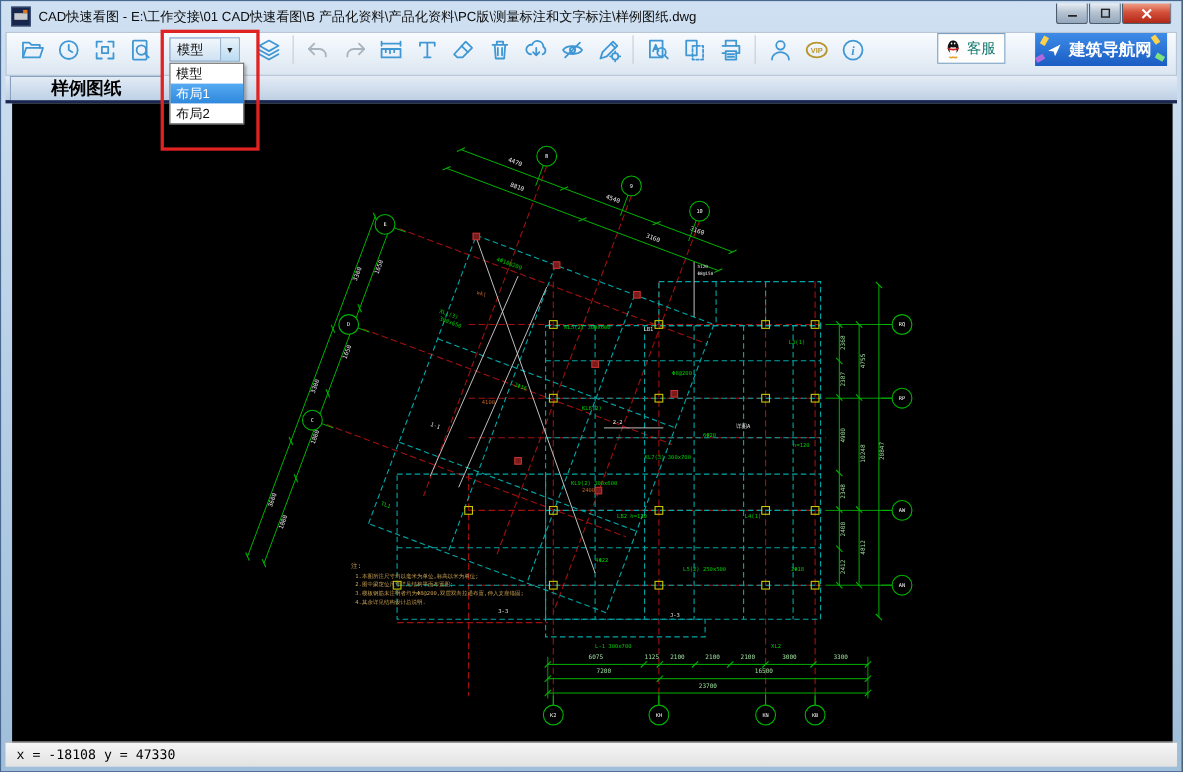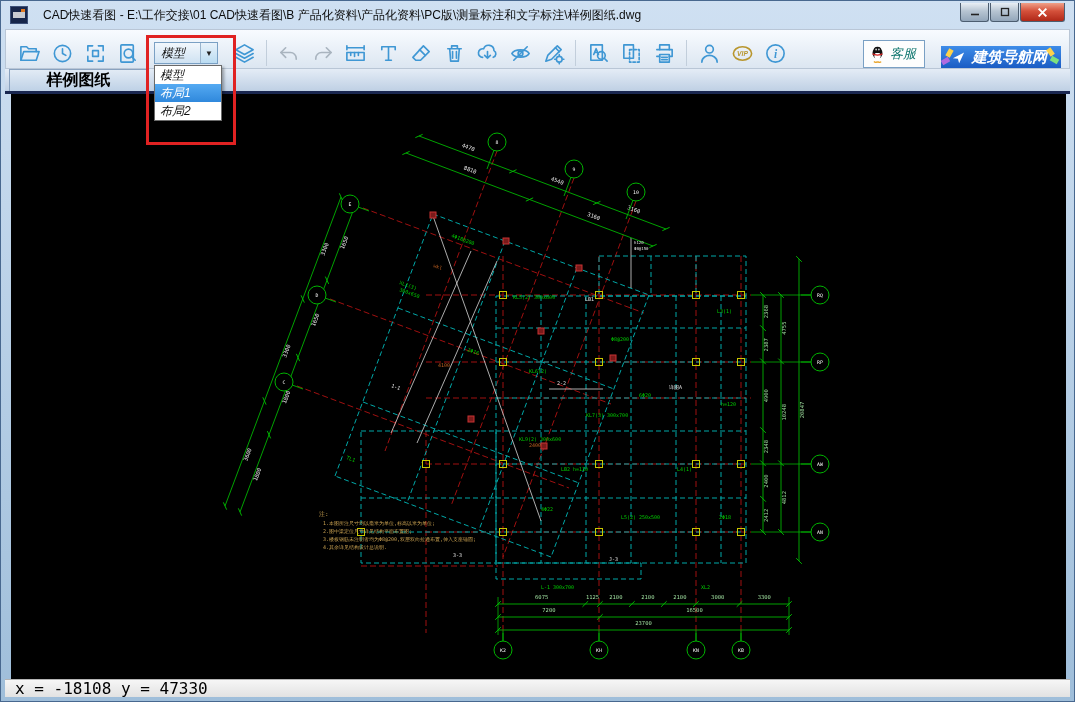--- a/index.html
+++ b/index.html
@@ -2,36 +2,36 @@
 <html><head>
 <meta charset="utf-8">
 <style>
   html,body{margin:0;padding:0;}
   body{width:1075px;height:702px;position:relative;overflow:hidden;
        font-family:"Liberation Sans",sans-serif;background:#aac6e2;}
   .frame{position:absolute;inset:0;border:1px solid #48688f;
          background:linear-gradient(#cfe0f2,#9fbeda);}
   
   .titlebar{position:absolute;top:0;left:0;right:0;height:28px;display:flex;
-            align-items:center;padding-left:9px;gap:15px;font-size:12px;color:#0c0c0c;}
+            align-items:center;padding-left:9px;gap:7px;font-size:12px;color:#0c0c0c;}
   .appicon{width:16px;height:16px;background:#17264a;border:1px solid #3c5078;position:relative;flex:0 0 auto;}
   .appicon i{position:absolute;left:2px;top:5px;width:12px;height:6px;background:#e8e8e8;opacity:.85;}
   .appicon b{position:absolute;right:2px;top:2px;width:4px;height:3px;background:#e07820;}
   .title-text{white-space:nowrap;overflow:hidden;}
   .win-buttons{position:absolute;top:2px;right:9px;display:flex;}
   .wbtn{height:19px;border:1px solid #4c5d70;border-top:none;display:flex;align-items:center;
         justify-content:center;font-size:10px;color:#fff;border-radius:0 0 3px 3px;
         background:linear-gradient(#e8eef4,#b6c4d2 45%,#93a6ba);box-sizing:border-box;}
   .wbtn.min,.wbtn.max{width:29px;color:#202020;}
   .wbtn.close{width:45px;background:linear-gradient(#f0a088,#d4503a 45%,#b02818);font-weight:bold;}
   .wbtn+.wbtn{margin-left:1px;}
   
   .toolbar{position:absolute;top:28px;left:4px;right:4px;height:40px;z-index:30;
            background:linear-gradient(#f8fbff,#dce6f1);border:1px solid #b9c6d6;
-           display:flex;align-items:flex-end;padding:0 8px;gap:3px;box-sizing:border-box;font-style:italic;}
+           display:flex;align-items:flex-start;padding:0 8px;gap:14px;box-sizing:border-box;}
   .tbtn{width:30px;height:30px;display:flex;align-items:center;justify-content:center;border-radius:3px;}
   svg.ic{width:23px;height:23px;stroke:#3f97d4;fill:none;stroke-width:1.7;
          stroke-linecap:round;stroke-linejoin:round;}
   .tbtn.disabled svg.ic{stroke:#a9b4bf;}
   .sep{width:1px;height:26px;background:#c2cedb;margin:0 4px;}
   
   .selwrap{position:relative;width:64px;height:22px;margin:0 8px;flex:0 0 auto;}
   .msel{width:64px;height:22px;border:1px solid #7aa0c4;box-sizing:border-box;
         background:linear-gradient(#f2f7fc,#cfe2f2);display:flex;align-items:center;
         font-size:12px;padding-left:6px;color:#111;}
@@ -40,39 +40,39 @@
         background:linear-gradient(#e9f2fa,#badcf2);}
   .mlist{position:absolute;top:23px;left:0;width:66px;background:#fff;border:1px solid #6a6a6a;
         box-shadow:2px 2px 3px rgba(0,0,0,.35);z-index:40;}
   .mopt{height:18px;line-height:18px;font-size:12px;padding-left:5px;color:#111;}
   .mopt.sel{background:linear-gradient(#55aaf2,#2f88dc);color:#fff;}
   .redbox{position:absolute;left:-8px;top:-7px;width:84px;height:104px;border:3px solid #e02222;
         z-index:60;pointer-events:none;}
   
   .kefu{margin-left:auto;height:26px;background:#fdfdfd;border:1px solid #7aa0c4;display:flex;
         align-items:center;gap:4px;padding:0 8px 0 5px;font-size:13px;color:#0f766e;}
-  .navbtn{height:22px;margin-left:13px;padding:0 14px 0 10px;display:flex;align-items:center;gap:6px;
+  .navbtn{height:30px;margin-left:13px;padding:0 14px 0 10px;display:flex;align-items:center;gap:6px;
         background:linear-gradient(#3e8ce8,#1a5cc4);color:#fff;font-size:15px;font-weight:bold;
         position:relative;overflow:hidden;}
   .navbtn .confetti{position:absolute;width:5px;height:8px;}
   
   .tabbar{position:absolute;top:68px;left:4px;right:4px;height:25px;
           background:linear-gradient(#e4ecf6,#bfd0e4);border-bottom:3px solid #1a2750;
           display:flex;align-items:flex-end;box-sizing:border-box;}
   .tab{width:137px;height:21px;margin-left:4px;background:linear-gradient(#e2ebf5,#bed1e6);
        border:1px solid #8aa2bf;border-bottom:none;display:flex;align-items:center;
        justify-content:center;font-size:16px;font-weight:bold;color:#000;}
   
   .canvas{position:absolute;top:93px;left:10px;width:1055px;height:586px;background:#000;}
   .canvas svg{display:block;width:1055px;height:586px;}
   .canvas svg text{font-family:"DejaVu Sans Mono",monospace;}
   
-  .statusbar{position:absolute;left:4px;right:4px;bottom:4px;height:18px;
+  .statusbar{position:absolute;left:4px;right:4px;bottom:4px;height:23px;
        background:linear-gradient(#f6f6f6,#e2e2e2);border-top:1px solid #b4b4b4;
-       font-family:"DejaVu Sans Mono",monospace;font-size:16px;color:#000;
+       font-family:"DejaVu Sans Mono",monospace;font-size:12px;color:#000;
        display:flex;align-items:center;padding-left:10px;box-sizing:border-box;}
   
   .qq{width:17px;height:19px;}
   .navlogo{width:15px;height:15px;}
 </style>
 </head>
 <body>
 
 <svg width="0" height="0" style="position:absolute">
   <defs>

